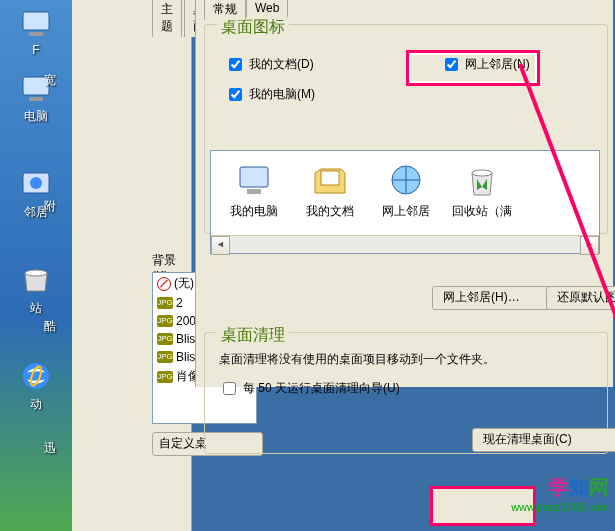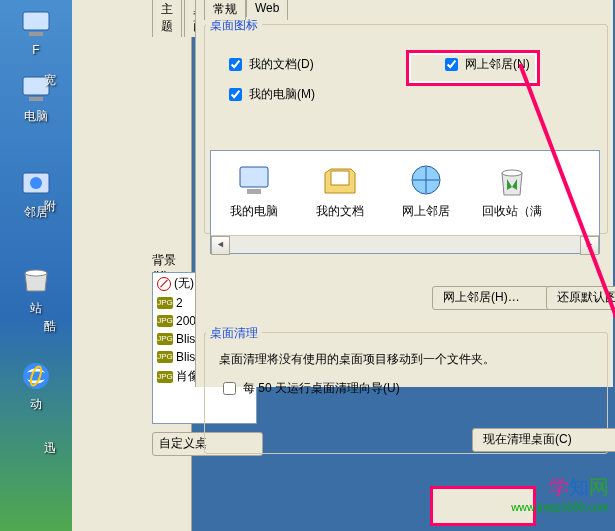--- a/index.html
+++ b/index.html
@@ -20,51 +20,51 @@
 .jpg-badge{display:inline-block;width:16px;height:12px;font-size:8px;color:#fff;background:#8a8a00;border-radius:2px;text-align:center;line-height:12px}
 .none-ico{display:inline-block;width:12px;height:12px;border:1px solid #c00;border-radius:50%;position:relative}
 .none-ico::after{content:"";position:absolute;left:1px;top:5px;width:10px;height:1px;background:#c00;transform:rotate(-45deg)}
 .custom-btn{position:absolute;left:80px;top:432px;width:103px;height:22px;border:1px solid #aca899;background:#ece9d8;border-radius:3px;font-size:12px;text-align:left;padding-left:6px;line-height:20px}
 
 .dlg{position:absolute;left:195px;top:0;width:417px;height:387px;background:#ece9d8;border-left:1px solid #aca899}
 .dlg-tabs{position:absolute;left:8px;top:-2px;display:flex}
 .dlg-tabs .tab.active{background:#ece9d8;position:relative;z-index:2}
 
 .group{position:absolute;border:1px solid #d0c8b0;border-radius:3px}
-.group .legend{position:absolute;top:-8px;left:1px;background:#ece9d8;padding:0 4px;color:#1d4ed8;font-size:12px}
+.group .legend{position:absolute;top:-8px;left:12px;background:#ece9d8;padding:0 4px;color:#4d7c0f;font-size:16px}
 .grp1{left:8px;top:24px;width:402px;height:208px}
 .chk-row{position:absolute;display:flex;align-items:center;gap:4px}
 .chk-row input{width:13px;height:13px}
 
 .hl{position:absolute;border:3px solid #ff0066;box-shadow:0 0 0 2px #fff inset}
 .hl1{left:210px;top:50px;width:128px;height:30px}
 
 .icon-strip{position:absolute;left:14px;top:150px;width:388px;height:102px;background:#fff;border:1px solid #7f9db9}
-.icon-strip .wrap{display:flex;padding:10px 8px 0 8px;gap:16px}
+.icon-strip .wrap{display:flex;padding:10px 8px 0 8px;gap:6px}
 .di{display:flex;flex-direction:column;align-items:center;width:70px}
 .di .ic{width:38px;height:38px;margin-bottom:4px}
 .di span.lbl{font-size:12px;text-align:center;white-space:nowrap}
 .scrollbar{position:absolute;left:0;bottom:0;right:0;height:17px;background:#eceae5;border-top:1px solid #d0c8b0;display:flex;justify-content:space-between}
 .sb-btn{width:17px;height:17px;border:1px solid #aca899;background:linear-gradient(#fdfdfb,#e5e2d8);font-size:9px;line-height:14px;text-align:center;color:#555}
 
 .btn{position:absolute;height:22px;border:1px solid #aca899;background:#ece9d8;border-radius:3px;font-size:12px;padding:0 10px;line-height:20px;white-space:nowrap}
 .btn-change{left:236px;top:286px;width:102px}
 .btn-restore{left:350px;top:286px;width:118px}
 
 .grp2{left:8px;top:332px;width:402px;height:120px}
 .grp2 .desc{position:absolute;left:14px;top:18px;font-size:12px}
 .grp2 .chk-row{left:14px;top:46px}
 .btn-clean{left:276px;top:428px;width:124px}
 
 .arrow-line{position:absolute;left:320px;top:60px;width:192px;height:448px;pointer-events:none}
 
 .hl2{position:absolute;left:430px;top:486px;width:100px;height:34px;border:3px solid #ff0066;background:#ece9d8}
 
 .watermark{position:absolute;right:6px;bottom:18px;text-align:right}
-.watermark .wm1{font-size:20px;font-weight:normal}
+.watermark .wm1{font-size:20px;font-weight:bold}
 .watermark .wm1 .c1{color:#e81f8f}
 .watermark .wm1 .c2{color:#1a6acc}
 .watermark .wm1 .c3{color:#2aa030}
 .watermark .wm2{font-size:11px;color:#0a0}
 
 svg{display:block}
 </style>
 </head>
 <body>
 

